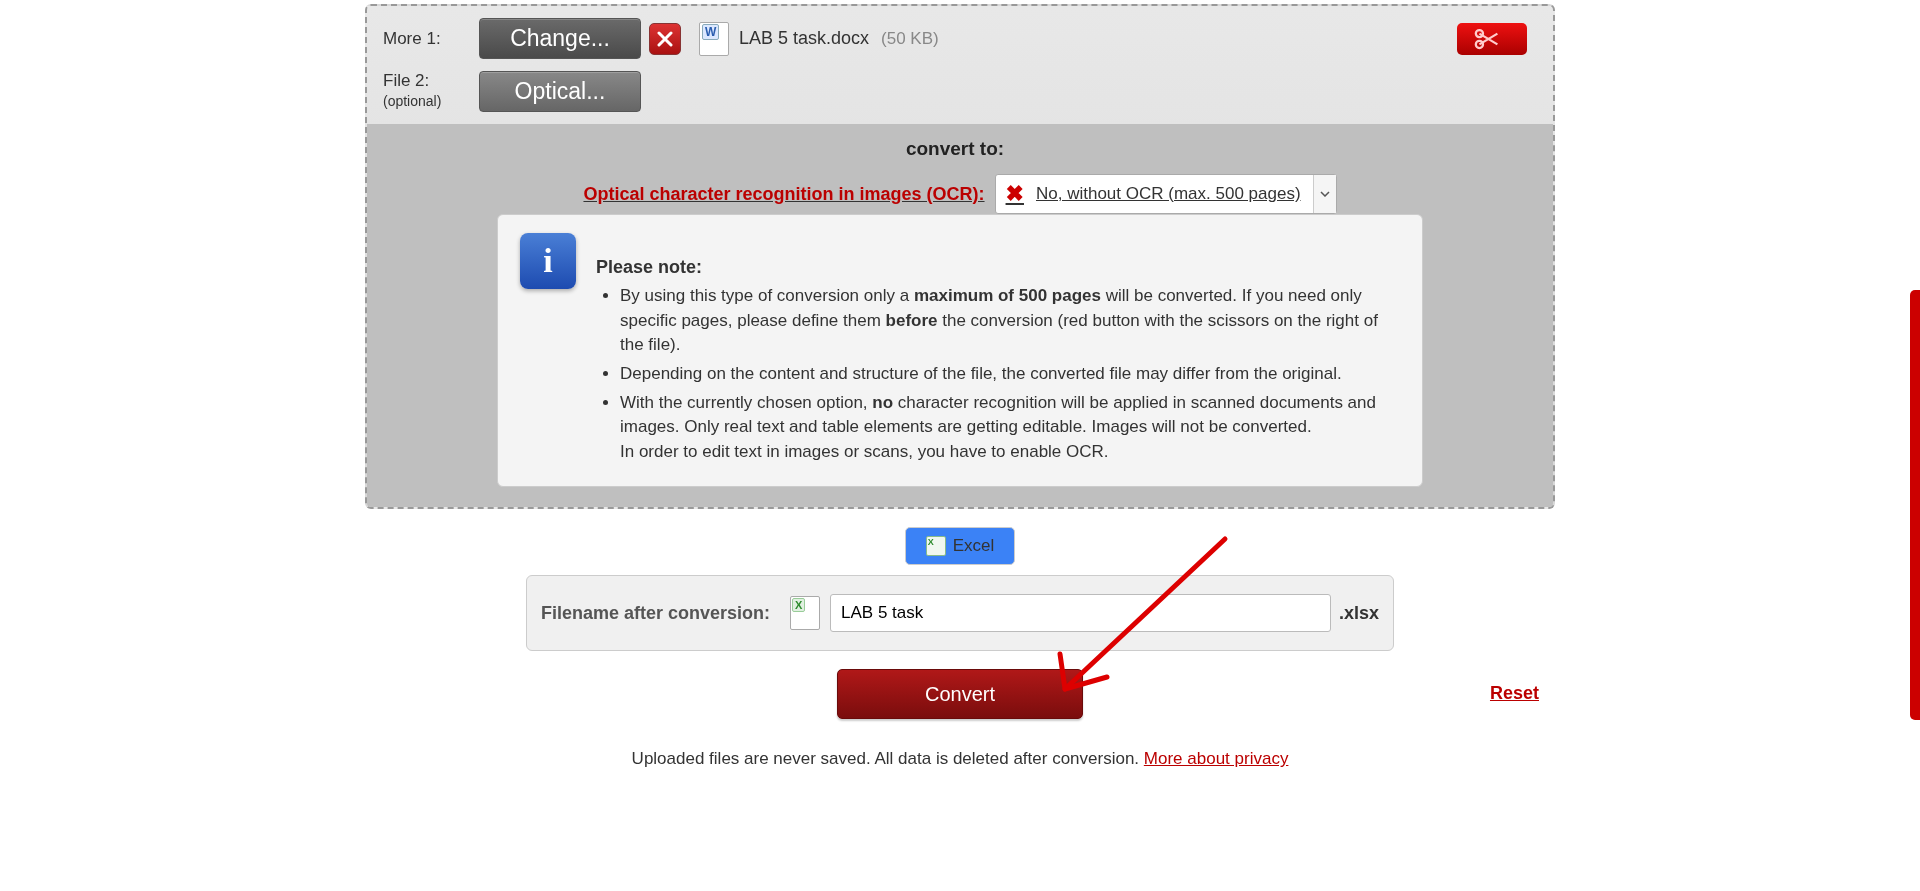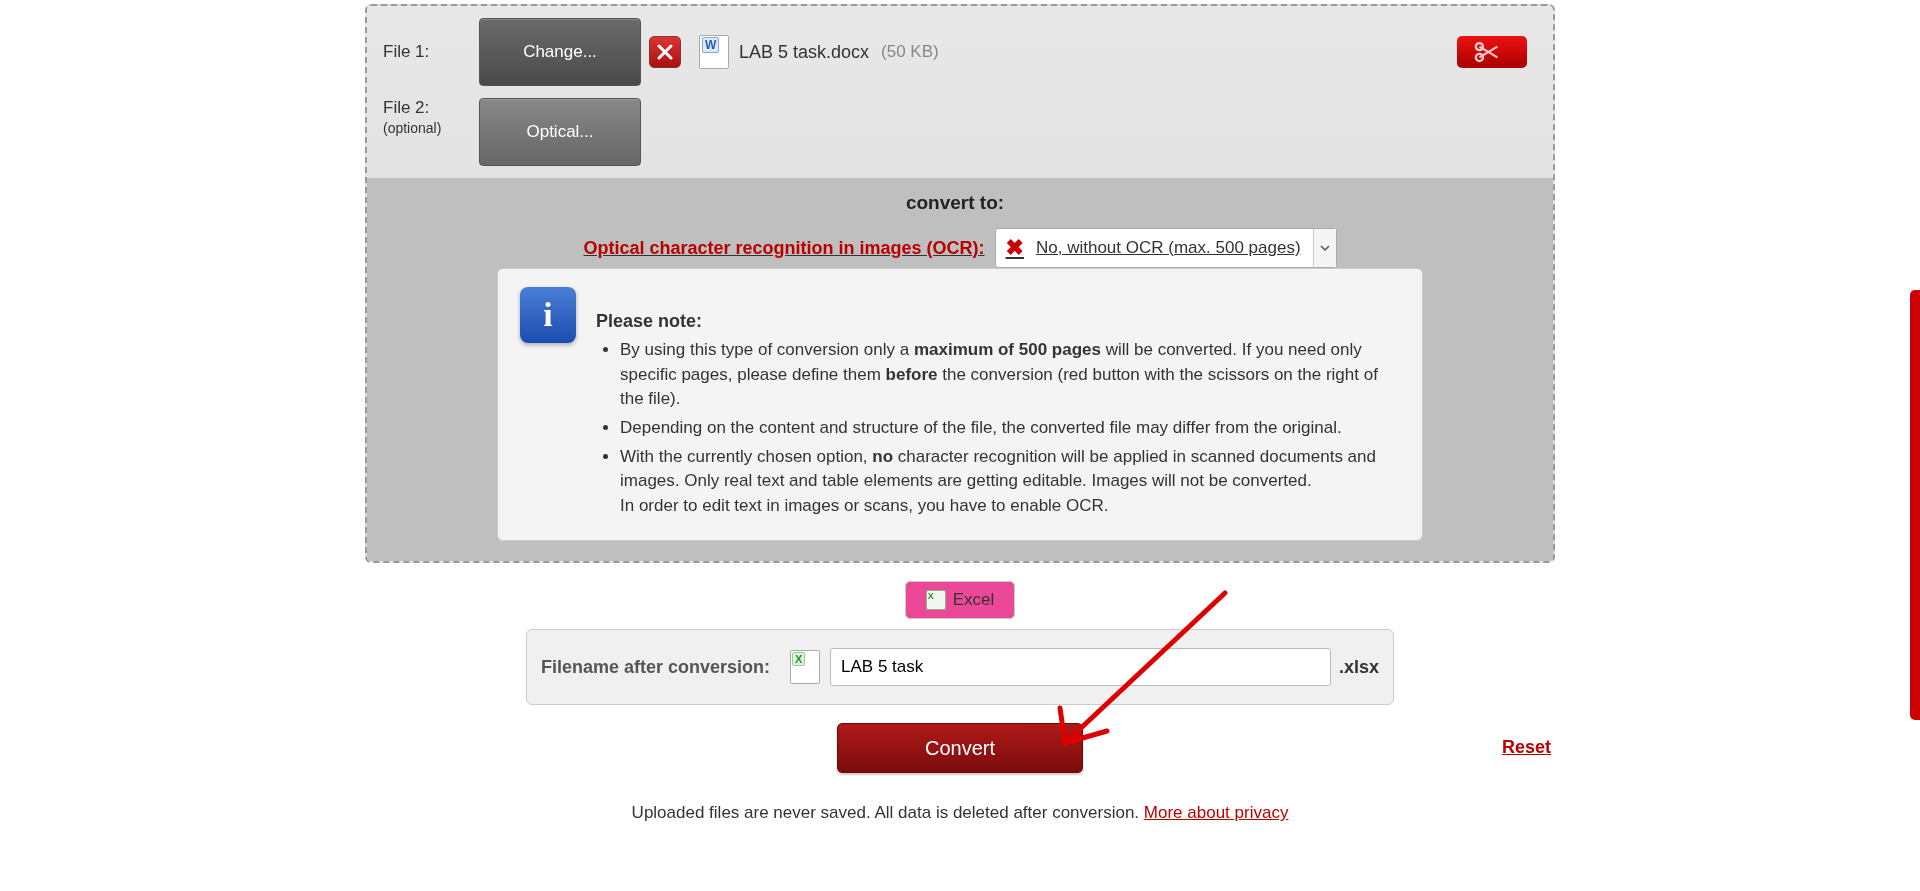--- a/index.html
+++ b/index.html
@@ -42,23 +42,23 @@
   color: #333;
 }
 .file-label-col .optional {
   font-size: 14px;
 }
 
 .btn-gray {
   display: inline-block;
   background: linear-gradient(to bottom, #6a6a6a, #4a4a4a);
   color: #fff;
-  font-size: 17px;
+  font-size: 23px;
   text-align: center;
-  padding: 23px 0;
+  padding: 6px 0;
   width: 160px;
   border-radius: 4px;
   cursor: pointer;
   border: 1px solid #555;
   box-shadow: inset 0 1px 0 rgba(255,255,255,.2);
 }
 
 .btn-gray.browse {
   background: linear-gradient(to bottom, #888, #666);
 }
@@ -271,21 +271,21 @@
   display: flex;
   justify-content: center;
   margin: 18px 0 10px;
 }
 .excel-tab-btn {
   display: inline-flex;
   align-items: center;
   padding: 8px 20px;
   border: 1px solid #ccc;
   border-radius: 5px;
-  background: #ec4899;
+  background: #3b82f6;
   font-size: 17px;
   cursor: pointer;
 }
 .excel-tab-btn .mini-icon {
   width: 18px; height: 18px;
   border: 1px solid #8b8;
   border-radius: 2px;
   margin-right: 7px;
   position: relative;
   background: #f0f8f0;
@@ -343,21 +343,21 @@
   color: #fff;
   font-size: 20px;
   display: flex;
   align-items: center;
   justify-content: center;
   cursor: pointer;
   box-shadow: 0 2px 2px rgba(0,0,0,.2);
 }
 .reset-link {
   position: absolute;
-  right: 4px;
+  right: 16px;
   top: 14px;
   color: #b00;
   font-size: 18px;
   font-weight: bold;
   text-decoration: underline;
   cursor: pointer;
 }
 
 .arrow-overlay {
   position: absolute;
@@ -384,21 +384,21 @@
   background: #c00;
   border-radius: 5px 0 0 5px;
 }
 </style>
 </head>
 <body>
 
 <div class="container">
   <div class="file-box">
     <div class="file-row">
-      <div class="file-label-col">File 1:</div>
+      <div class="file-label-col">More 1:</div>
       <div class="btn-gray">Change...</div>
       <div class="red-x">
         <svg viewBox="0 0 16 16">
             <path d="M2 2 L14 14 M14 2 L2 14" stroke="#fff" stroke-width="3" stroke-linecap="round"></path>
           </svg>
       </div>
       <span class="word-icon"></span>
       <span class="filename">LAB 5 task.docx</span>
       <span class="filesize">(50 KB)</span>
       <div class="scissors-btn">

